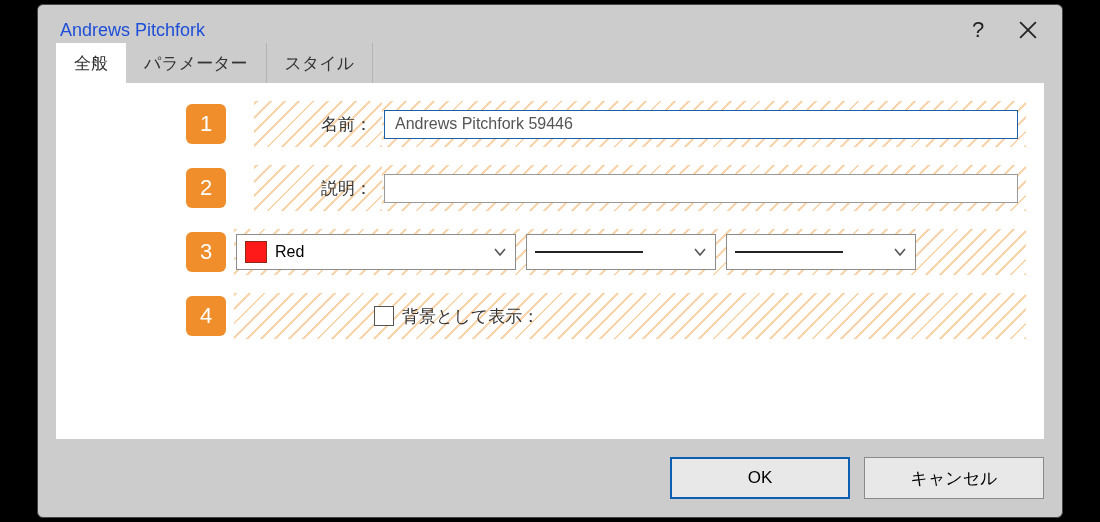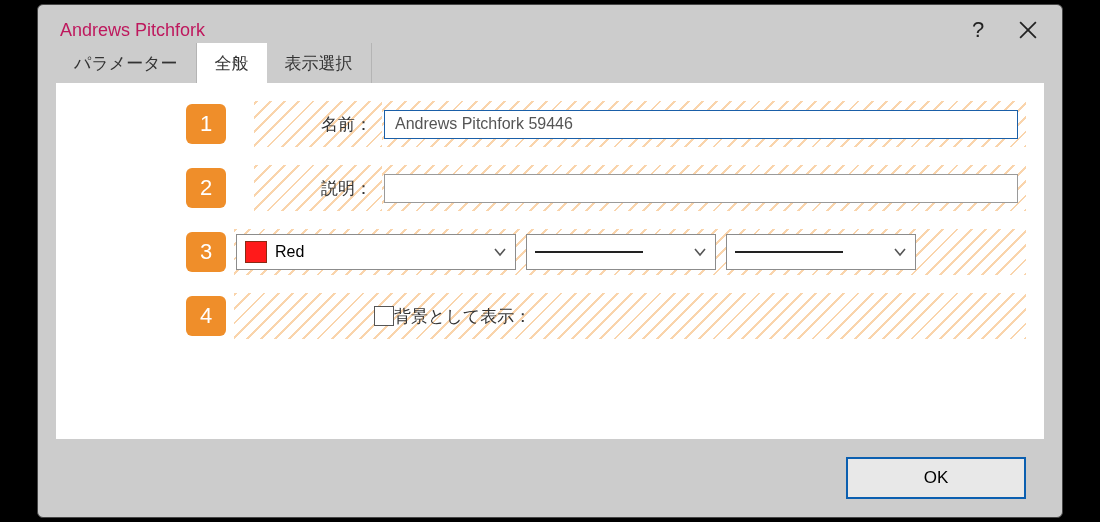--- a/index.html
+++ b/index.html
@@ -20,21 +20,21 @@
     }
     .titlebar {
       height: 50px;
       display: flex;
       align-items: center;
       padding: 0 12px 0 22px;
     }
     .titlebar .title {
       flex: 1;
       font-size: 18px;
-      color: #be185d;
+      color: #1d4ed8;
     }
     .titlebar .tbtn {
       width: 44px; height: 36px;
       display: flex; align-items: center; justify-content: center;
       color: #222;
       font-size: 20px;
     }
     .titlebar .tbtn.close svg { width: 18px; height: 18px; }
     .tbtn.help { font-size: 22px; font-weight: 500; margin-right: 6px;}
     .content {
@@ -145,28 +145,28 @@
       border-top: 2px solid #222;
       width: 108px;
     }
     .chev svg { width: 14px; height: 10px; }
     .checkbox {
       width: 20px; height: 20px;
       border: 1.5px solid #555;
       background: #fff;
     }
     .checkrow-label {
-      display: flex; align-items: center; 
+      display: flex; align-items: center; gap: 8px;
       padding-left: 6px;
       font-size: 17px; color: #333;
     }
     .row4 .fieldcell { justify-content: flex-start; }
     .footer {
       position: absolute;
-      right: 36px; bottom: 18px;
+      right: 18px; bottom: 18px;
       display: flex; gap: 14px;
     }
     .btn {
       width: 180px; height: 42px;
       display: flex; align-items: center; justify-content: center;
       font-size: 17px;
       background: #e8e8e8;
       border: 1px solid #8a8a8a;
     }
     .btn.primary {
@@ -182,23 +182,23 @@
     <div class="tbtn help">?</div>
     <div class="tbtn close">
       <svg viewBox="0 0 16 16">
         <line x1="1" y1="1" x2="15" y2="15" stroke="#222" stroke-width="1.6"></line>
         <line x1="15" y1="1" x2="1" y2="15" stroke="#222" stroke-width="1.6"></line>
       </svg>
     </div>
   </div>
 
   <div class="tabstrip">
+    <div class="tab active">全般</div>
     <div class="tab">パラメーター</div>
-    <div class="tab active">全般</div>
-    <div class="tab">表示選択</div>
+    <div class="tab">スタイル</div>
   </div>
 
   <div class="content">
     <div class="form-area">
 
       <div class="row">
         <div class="num">1</div>
         <div class="labelcell hatch">名前：</div>
         <div class="fieldcell hatch">
           <input class="textinput" type="text" value="Andrews Pitchfork 59446" style="">
@@ -252,14 +252,15 @@
             <span>背景として表示：</span>
           </div>
         </div>
       </div>
 
     </div>
   </div>
 
   <div class="footer">
     <div class="btn primary">OK</div>
+    <div class="btn">キャンセル</div>
   </div>
 </div>
 
 </body></html>

